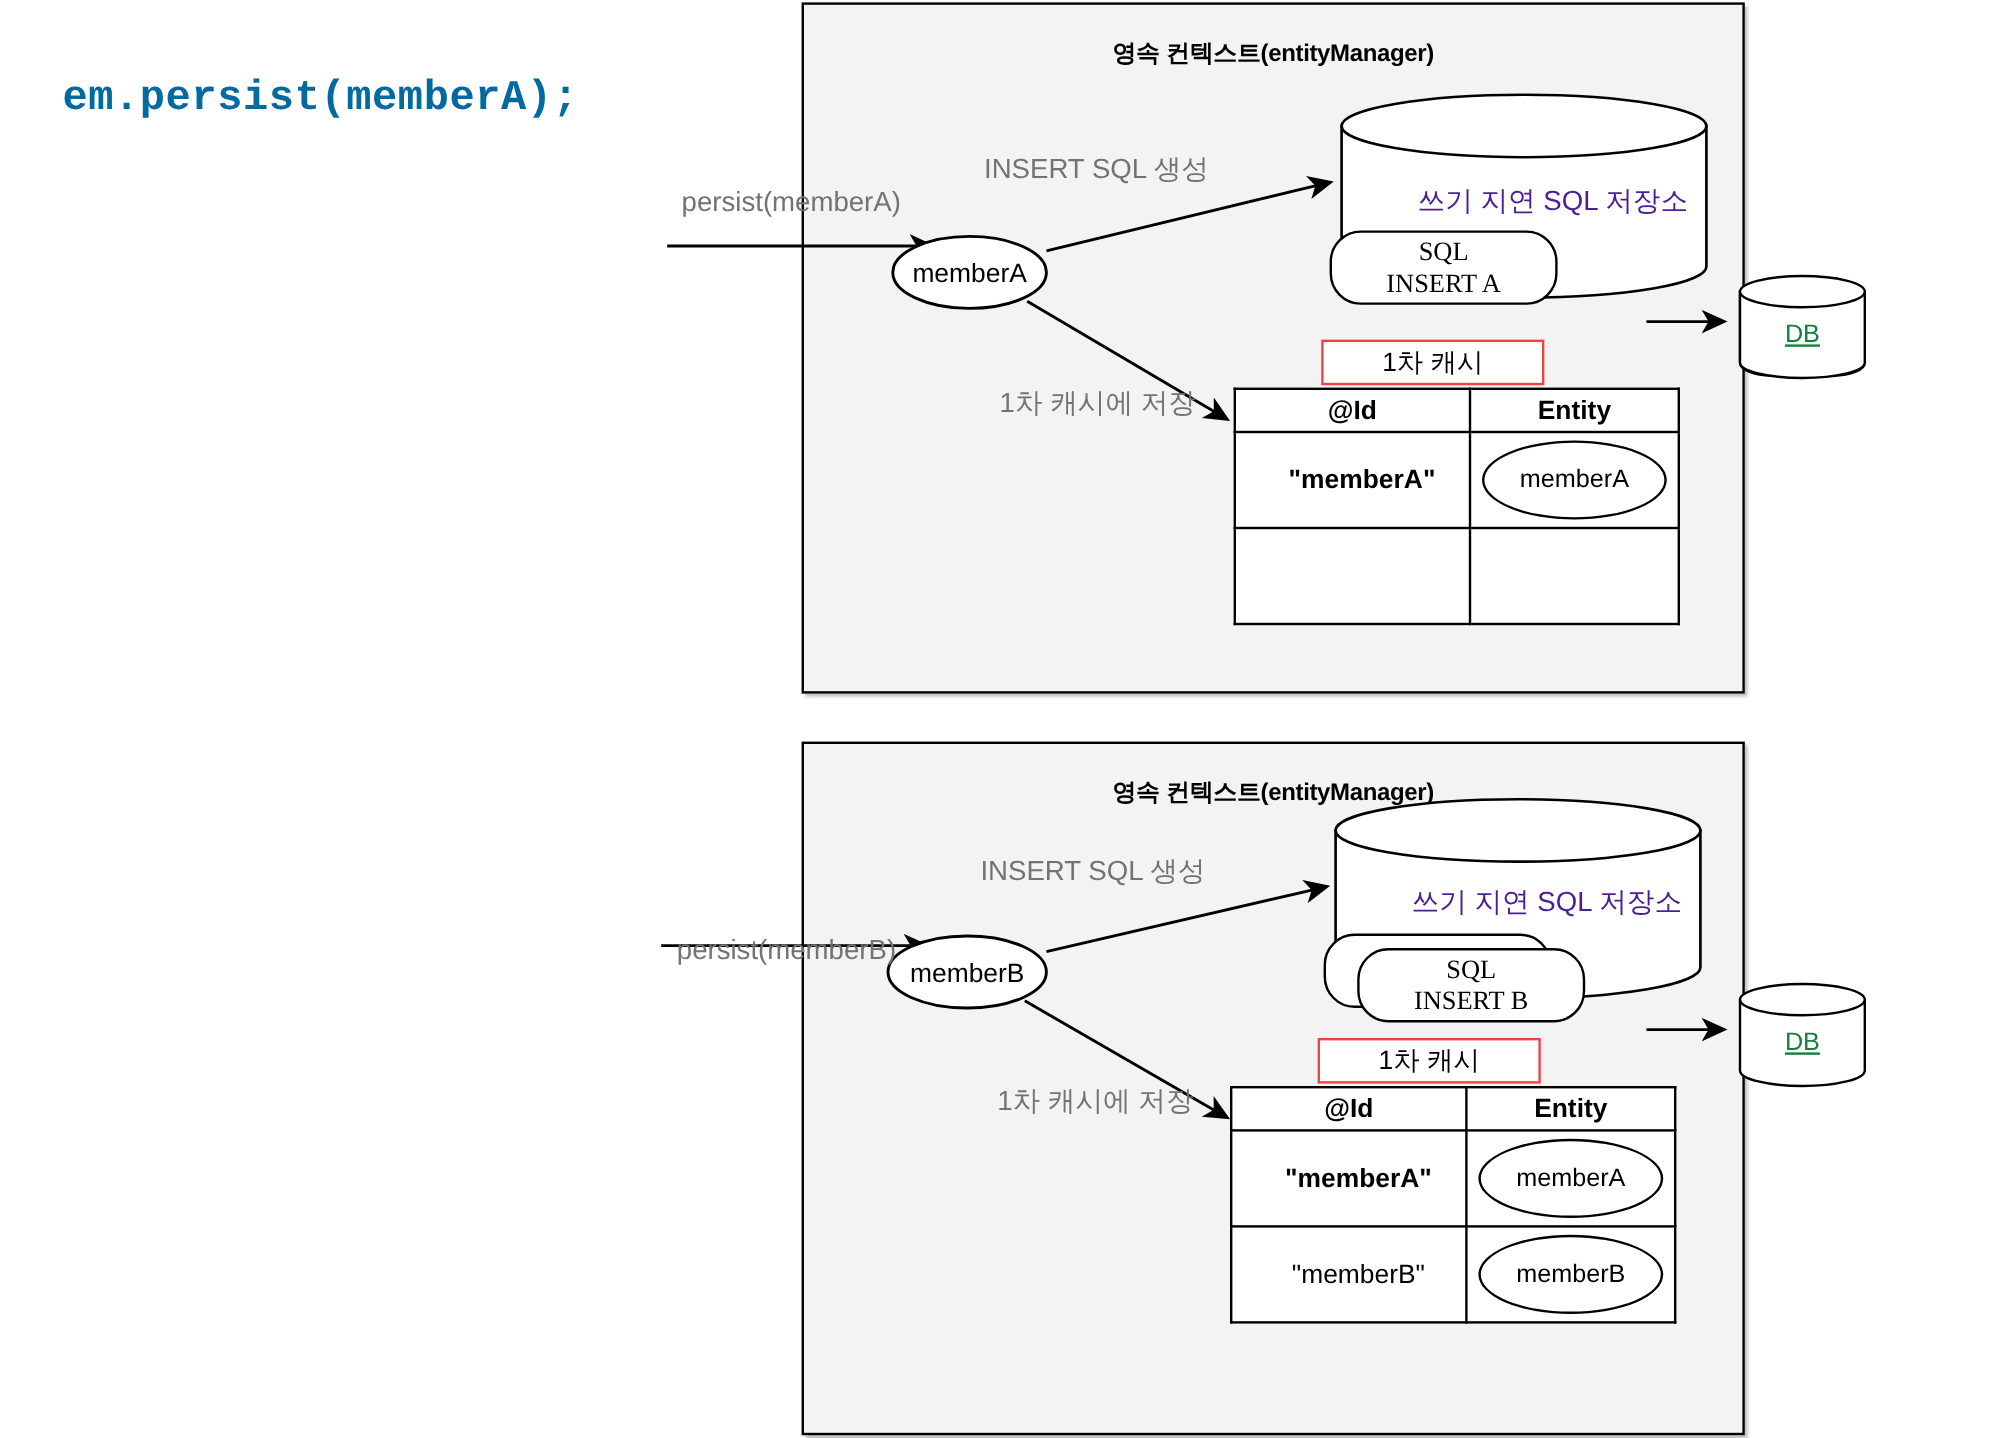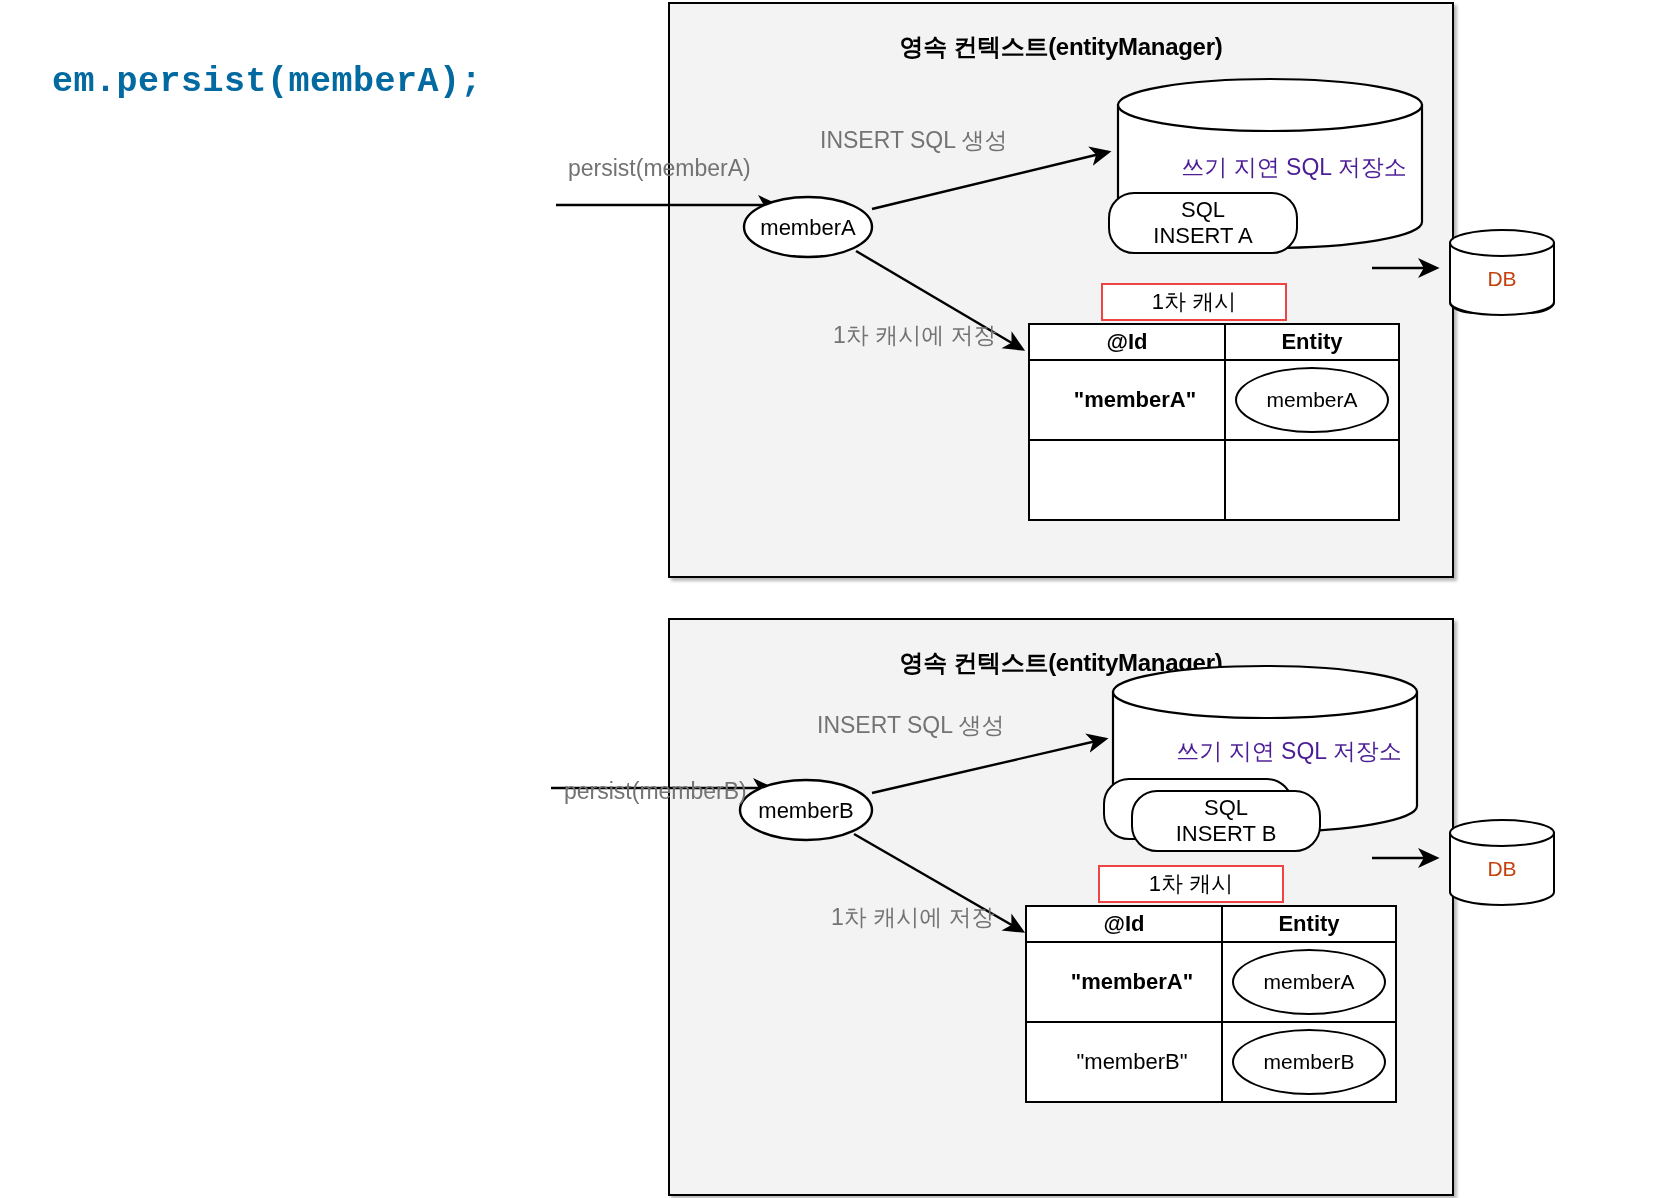--- a/index.html
+++ b/index.html
@@ -29,21 +29,21 @@
     box-sizing:border-box;
   }
   #pc-a{left:668px;top:2px;width:786px;height:576px;}
   #pc-b{left:668px;top:618px;width:786px;height:578px;}
 
   .pc-title{
     position:absolute;
     width:100%;
     text-align:center;
     top:27px;
-    font-size:24px;
+    font-size:20px;
     font-weight:700;
     color:#000;
     letter-spacing:-0.3px;
   }
 
   
   .layer{position:absolute;left:0;top:0;overflow:visible;}
 
   
   .lbl{
@@ -106,25 +106,26 @@
   
   .sqlbox{
     position:absolute;
     border:2px solid #000;
     border-radius:26px;
     background:#fff;
     box-sizing:border-box;
     display:flex;flex-direction:column;align-items:center;justify-content:center;
     font-size:22px;line-height:1.18;color:#000;
     text-align:center;
+    font-family:Liberation Serif, serif;
   }
   .db-label{
     position:absolute;left:0;top:0;width:100%;height:100%;
     display:flex;align-items:center;justify-content:center;
-    font-size:21px;color:#c2410c;
+    font-size:21px;color:#15803d;text-decoration:underline;
   }
   .store-label{
     position:absolute;
     font-size:23px;color:#4c1d95;white-space:nowrap;text-align:center;margin-left:24px;
   }
 </style>
 </head>
 <body>
 
 <div class="stage">

